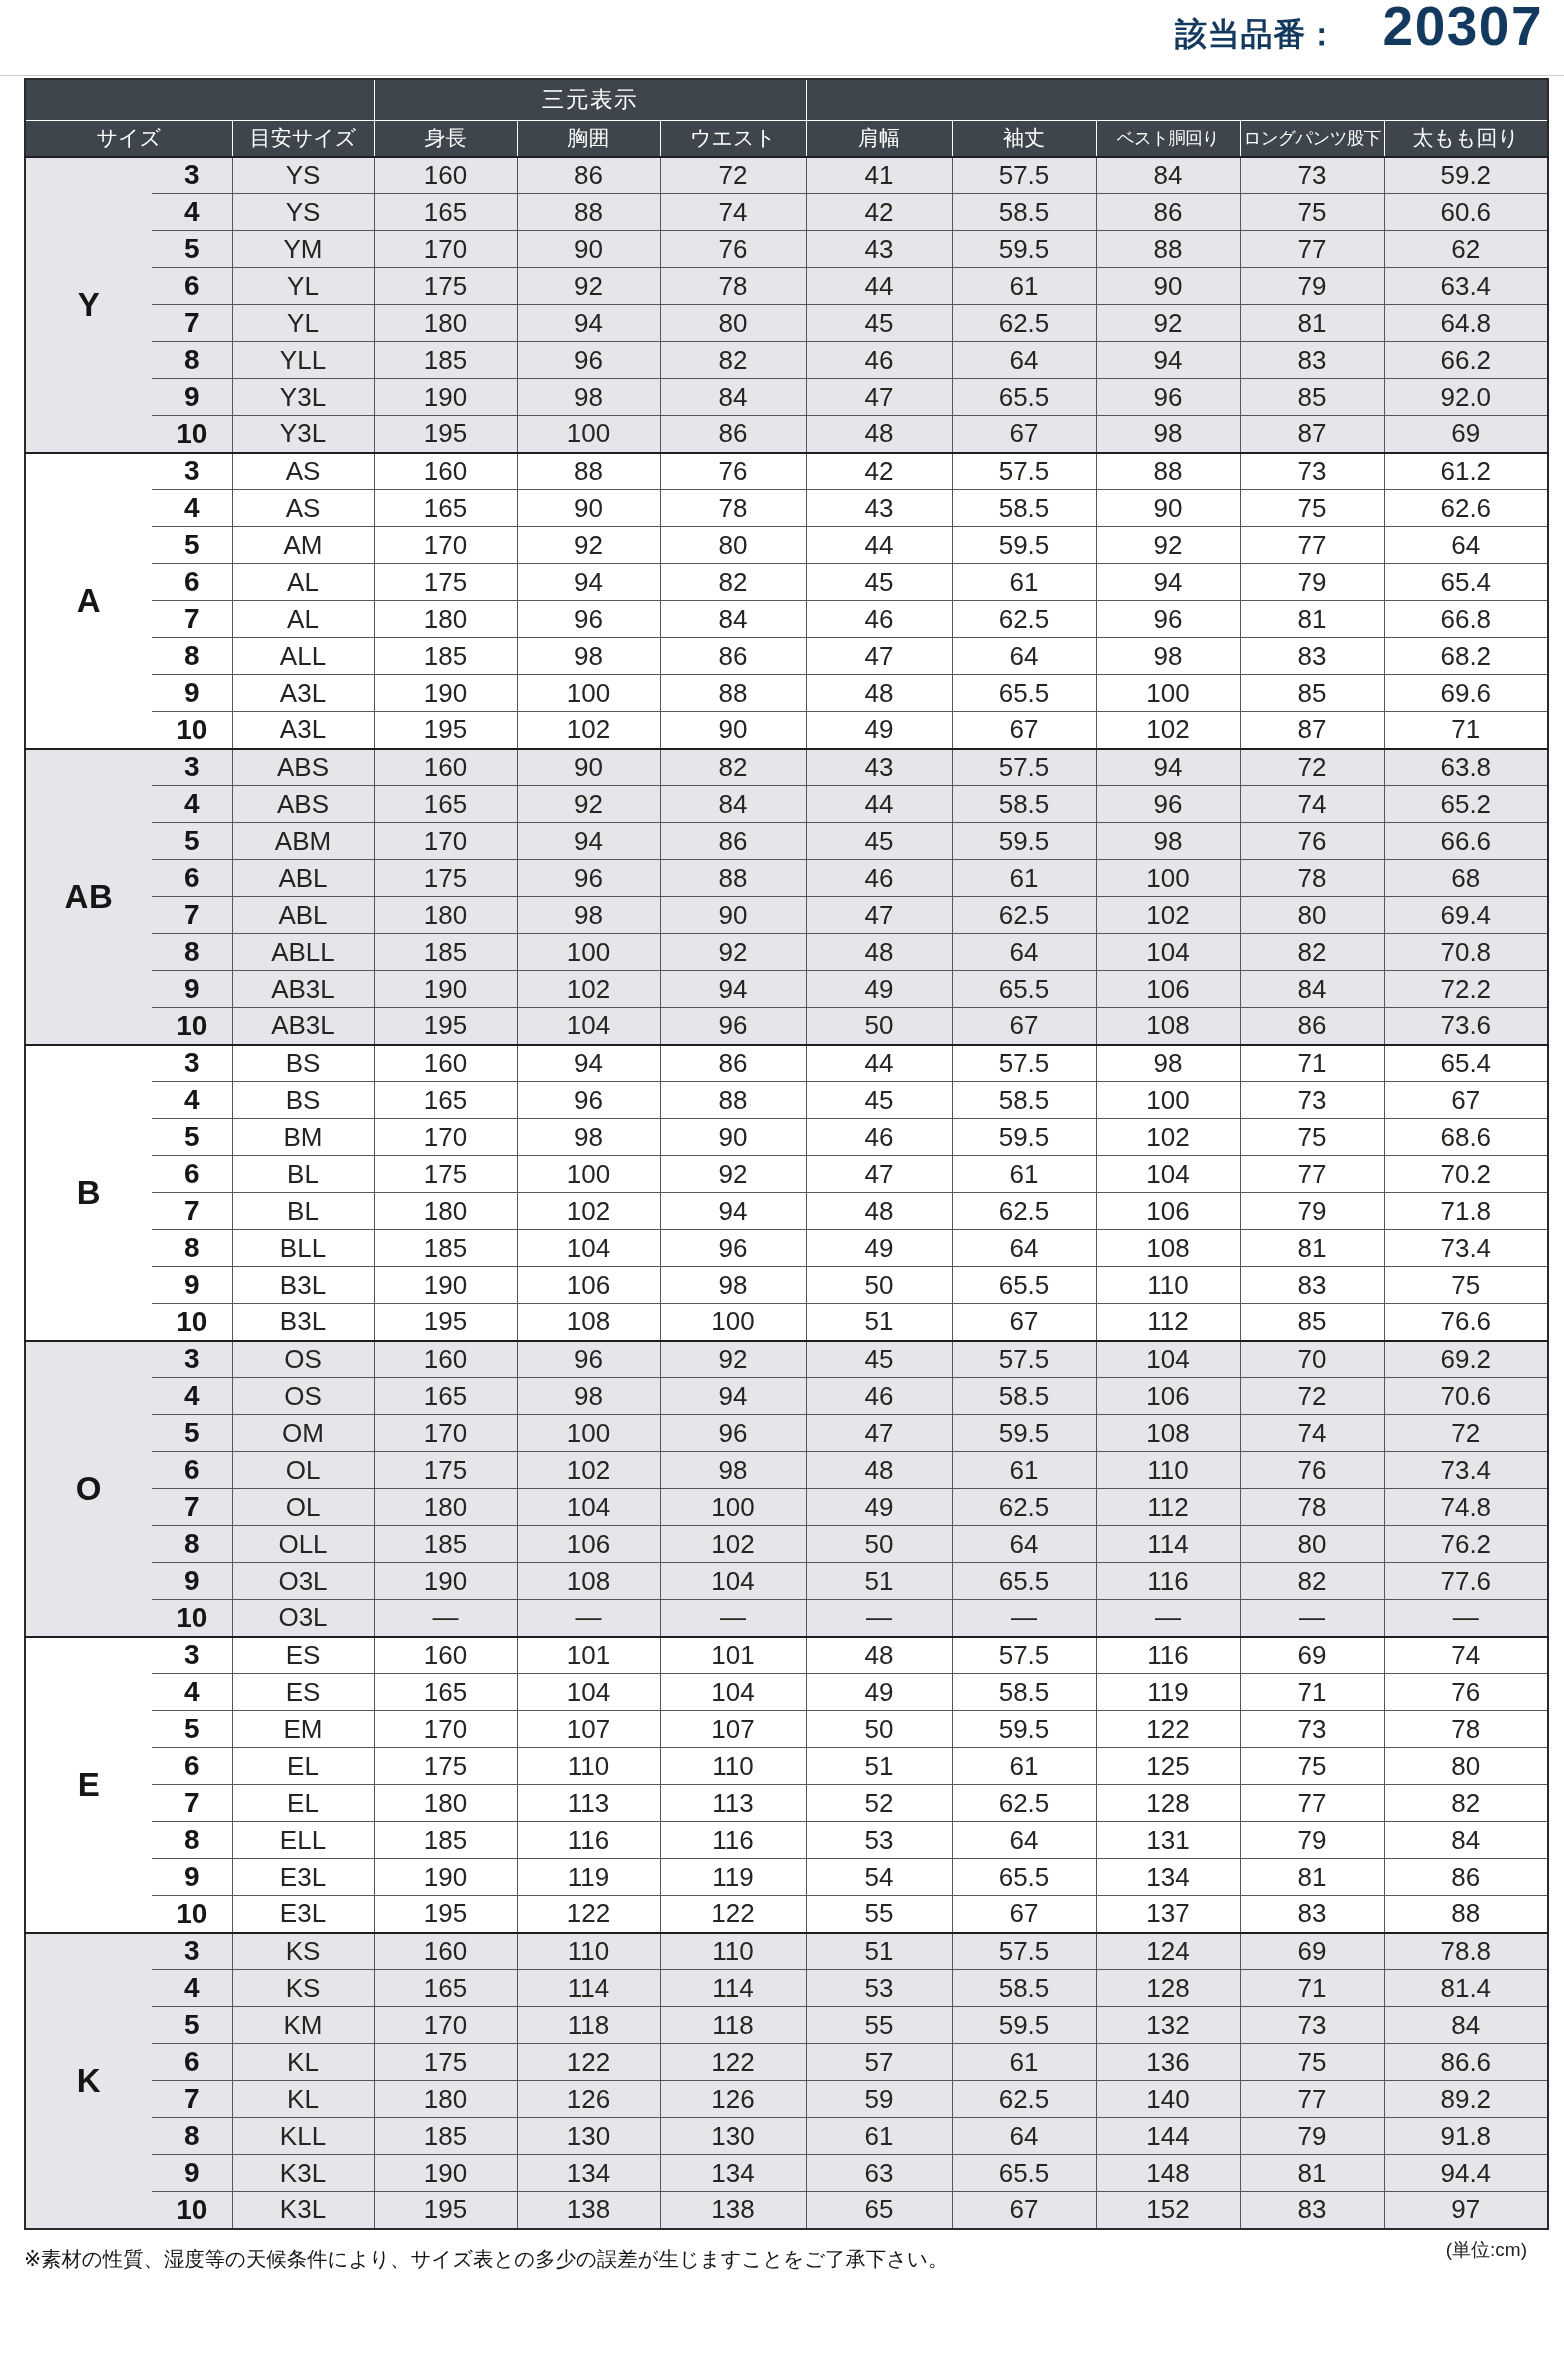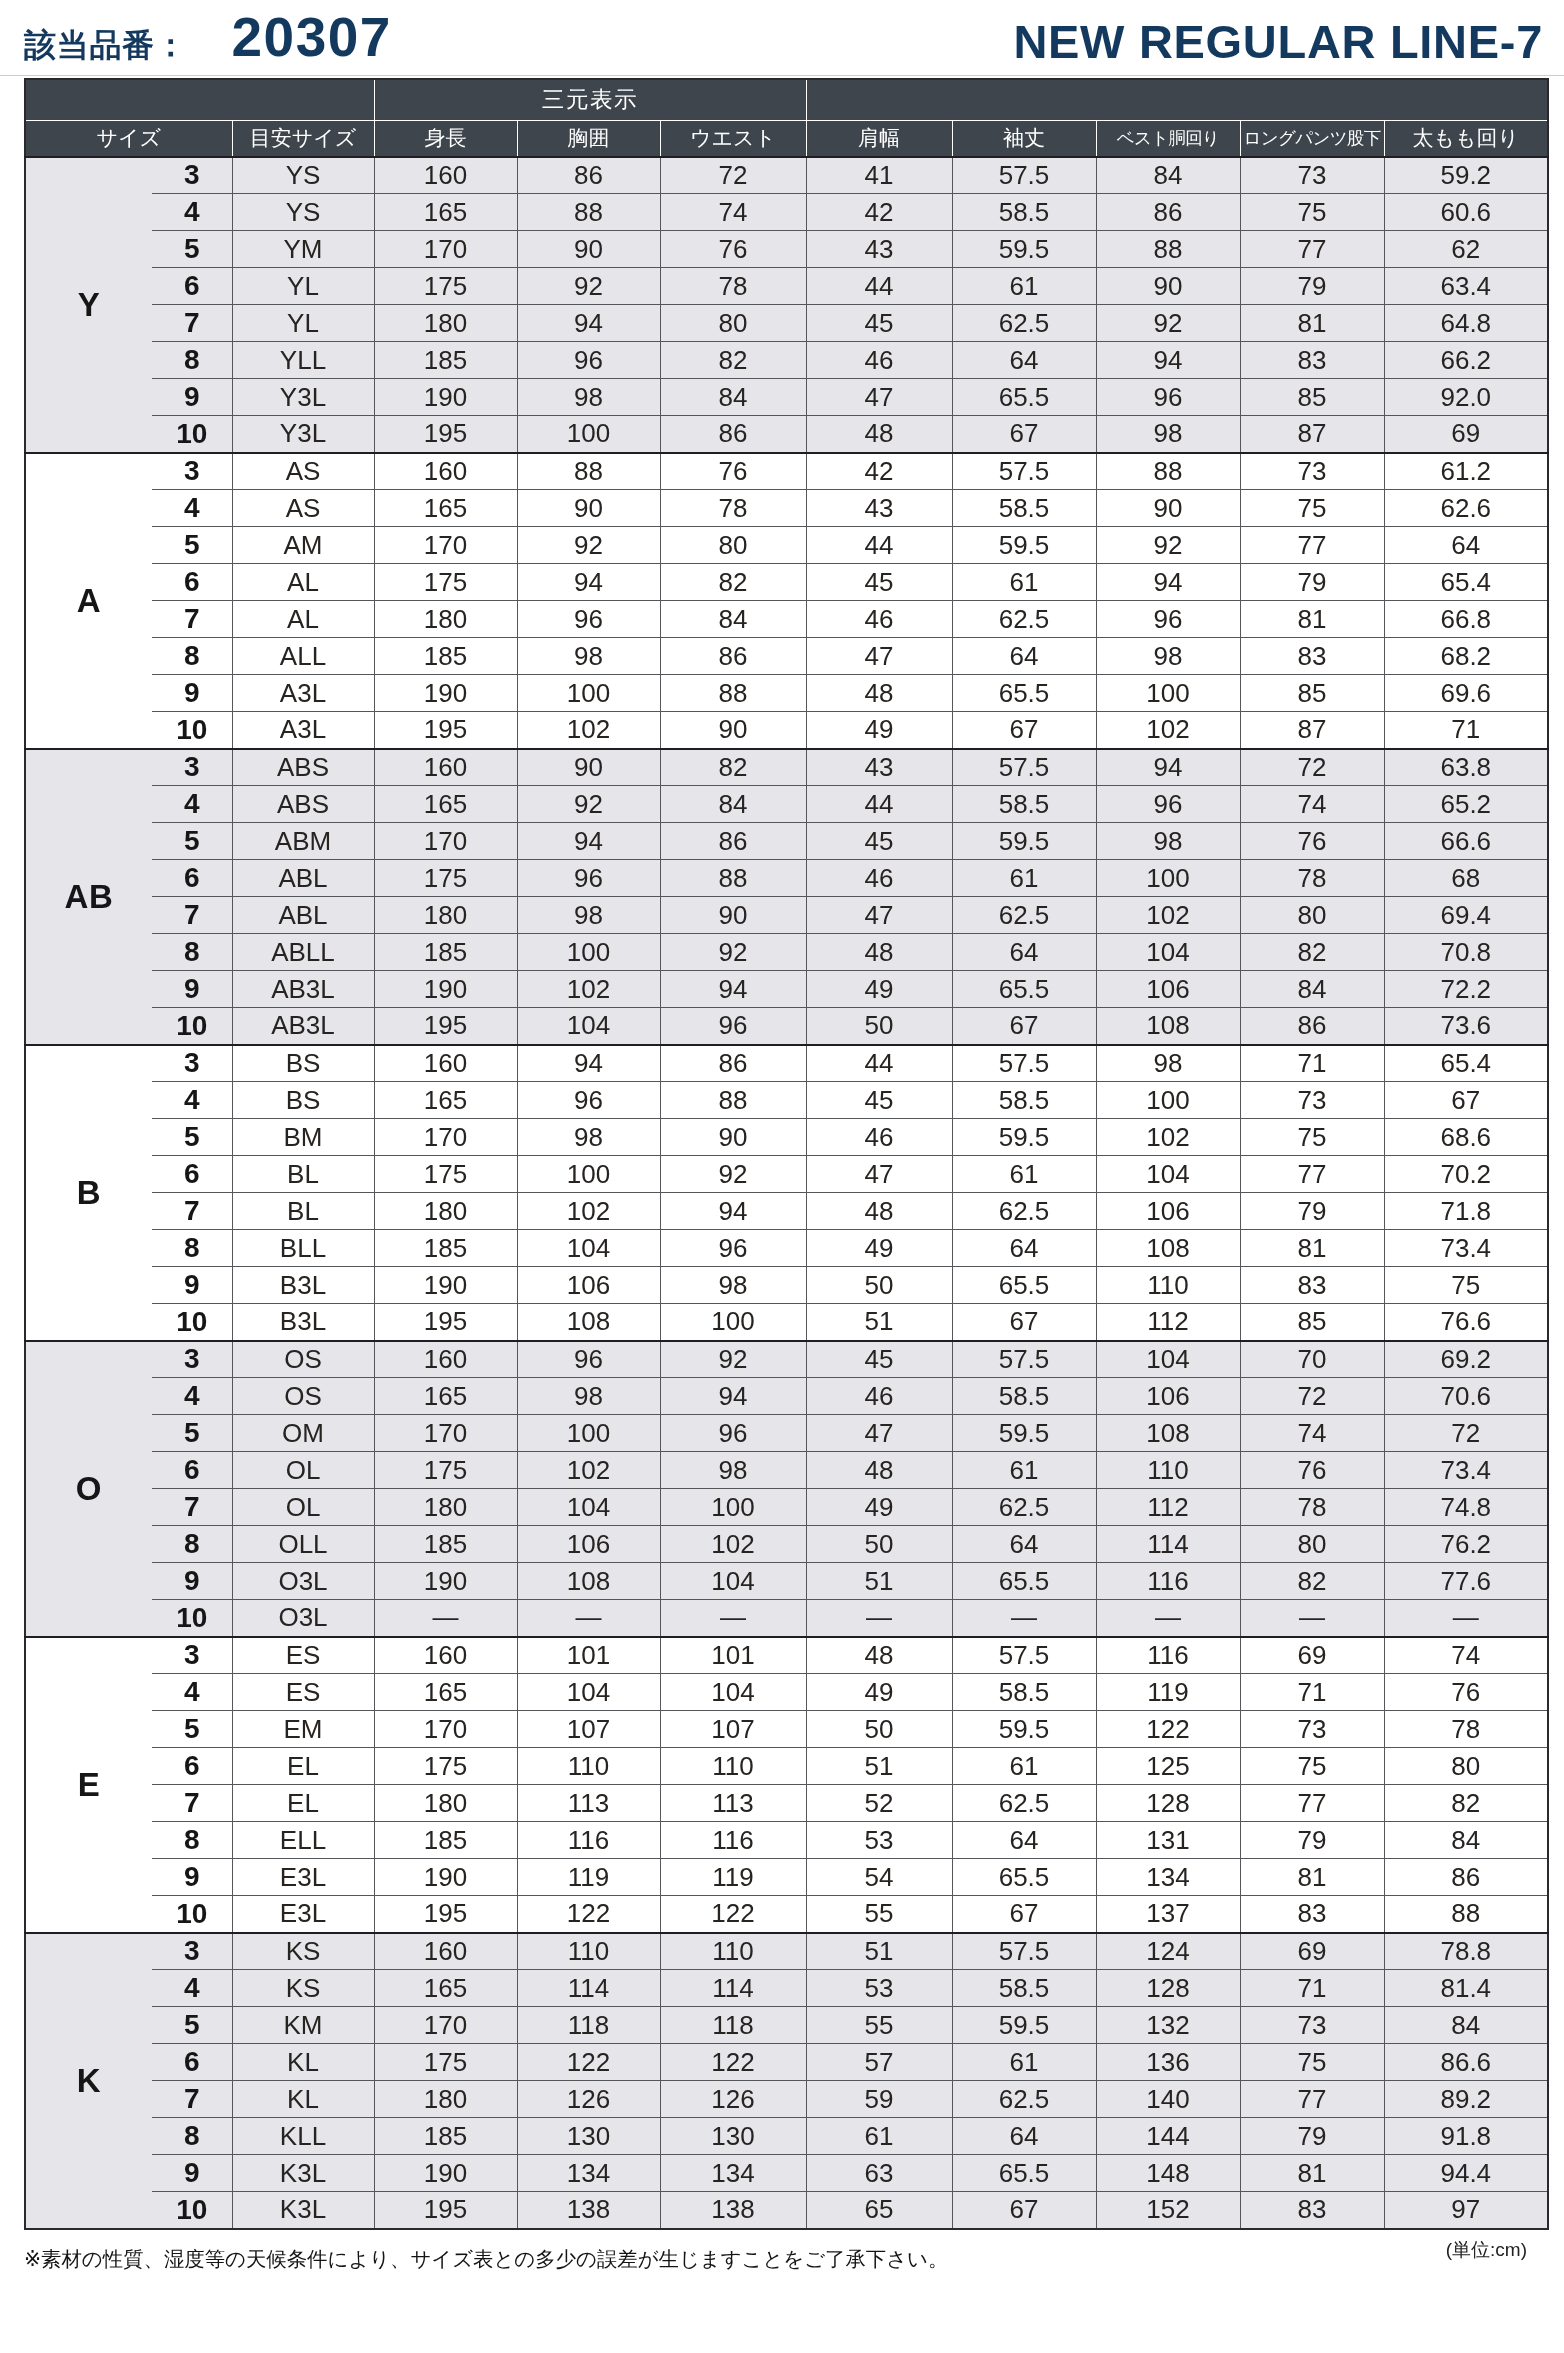--- a/index.html
+++ b/index.html
@@ -12,20 +12,21 @@
     position:relative;
     overflow:hidden;
   }
 
   
   .top {
     height:76px;
     padding:0 21px 7.3px 24px;
     display:flex; justify-content:space-between; align-items:flex-end;
     border-bottom:1.5px solid #cbced0;
+    flex-direction:column;
   }
   .brand { display:flex; align-items:baseline; color:#14395e; }
   .brand .label  { font-size:32px; font-weight:bold; letter-spacing:0.7px; }
   .brand .number { font-size:55px; font-weight:bold; letter-spacing:1.5px; line-height:.95;margin-left:44px; }
   .line-title {
     color:#14395e; font-size:47px; font-weight:bold;
     letter-spacing:0.7px; line-height:1; padding-bottom:2.9px;
     white-space:nowrap;
   }
 
@@ -77,21 +78,20 @@
   .note { font-size:20.4px; line-height:1.62; color:#141414; white-space:nowrap; }
 </style>
 </head>
 <body>
 
 <div class="top">
   <div class="brand">
     <span class="label">該当品番：</span>
     <span class="number">20307</span>
   </div>
-  <div class="line-title">NEW REGULAR LINE-7</div>
 </div>
 
 <table class="size">
   <colgroup>
     <col style="width:127px">
       <col style="width:80px">
       <col style="width:142px">
     <col style="width:143px">
       <col style="width:143px">
       <col style="width:146px">

